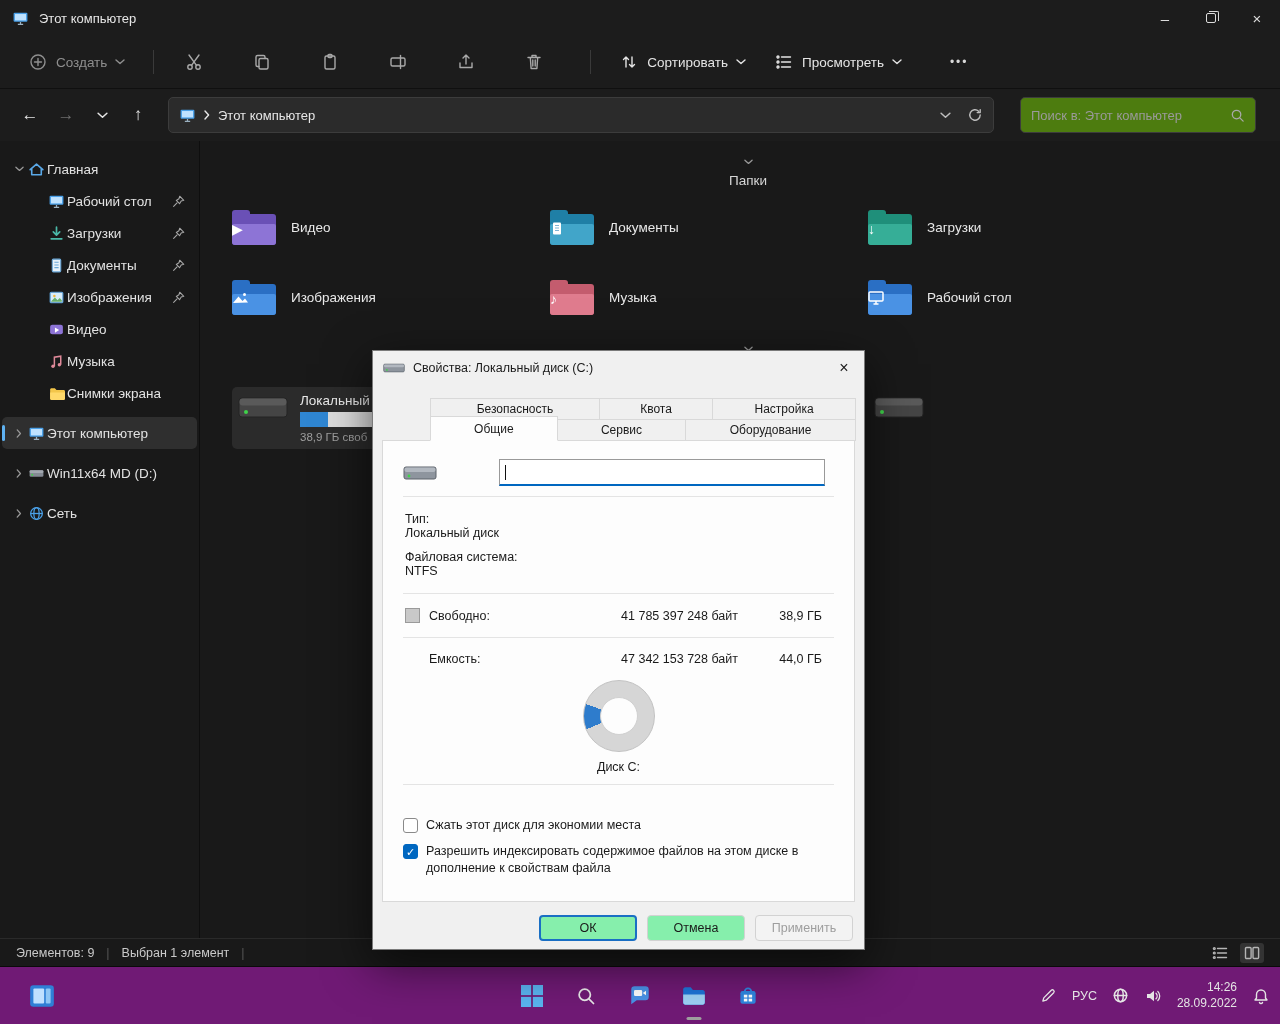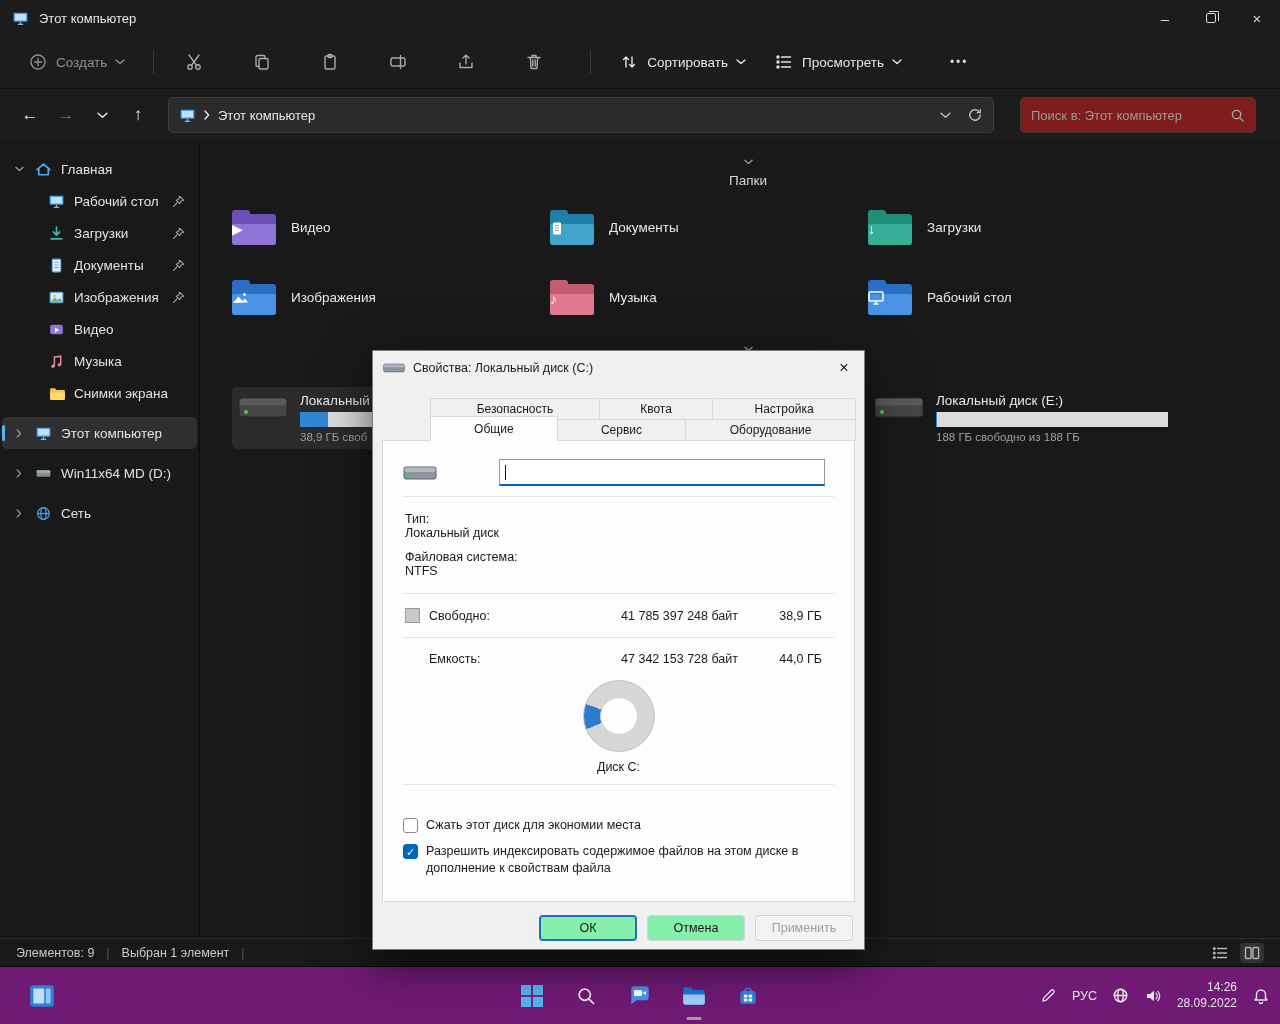--- a/index.html
+++ b/index.html
@@ -25,28 +25,28 @@
   .tb-more { color:#d8d8d8; font-size:12px; letter-spacing:2px; padding:8px 12px; margin-left:18px; }
   .stroke-ic { fill:none; stroke:currentColor; stroke-width:1.4; stroke-linecap:round; stroke-linejoin:round; }
   .chev { fill:none; stroke:currentColor; stroke-width:1.4; stroke-linecap:round; stroke-linejoin:round; }
 
   .navrow { height:52px; flex:none; background:#1c1c1c; display:flex; align-items:center; padding:0 14px; gap:4px; }
   .nav-btn { width:32px; height:32px; display:flex; align-items:center; justify-content:center; font-size:17px; color:#e4e4e4; border-radius:5px; }
   .nav-dim { color:#6d6d6d; }
   .addressbar { flex:none; width:826px; height:36px; margin-left:10px; background:#2b2b2b; border:1px solid #3c3c3c; border-radius:5px; display:flex; align-items:center; padding:0 10px; gap:8px; }
   .addr-text { font-size:13px; color:#e6e6e6; }
   .addr-right { margin-left:auto; display:flex; align-items:center; gap:16px; color:#bdbdbd; }
-  .searchbox { margin-left:22px; width:236px; height:36px; background:#7f1d1d; border:1px solid #3c3c3c; border-radius:5px; display:flex; align-items:center; padding:0 10px; }
+  .searchbox { margin-left:22px; width:236px; height:36px; background:#4d7c0f; border:1px solid #3c3c3c; border-radius:5px; display:flex; align-items:center; padding:0 10px; }
   .searchbox input { flex:1; background:transparent; border:none; outline:none; color:#cfcfcf; font-size:13px; font-family:inherit; }
   .searchbox input::placeholder { color:#9a9a9a; }
   .search-ic { color:#a8a8a8; flex:none; }
 
   .main { flex:1; display:flex; min-height:0; }
   .sidebar { width:200px; flex:none; border-right:1px solid #0e0e0e; padding-top:12px; }
-  .side-item { position:relative; display:flex; align-items:center; height:32px; padding-left:10px; gap:9px; font-size:13.5px; color:#e2e2e2; border-radius:5px; margin:0 2px; }
+  .side-item { position:relative; display:flex; align-items:center; height:32px; padding-left:10px; gap:2px; font-size:13.5px; color:#e2e2e2; border-radius:5px; margin:0 2px; }
   .side-item .side-chev { width:14px; flex:none; color:#9a9a9a; display:flex; justify-content:center; }
   .side-item.lvl2 { padding-left:46px; }
   .side-item.selected { background:#2f2f2f; }
   .side-item.selected::before { content:""; position:absolute; left:0; top:8px; width:3px; height:16px; border-radius:2px; background:#5fb2f2; }
   .side-item.gap-top { margin-top:8px; }
   .pin { margin-left:auto; margin-right:12px; flex:none; }
   .icon16 { width:17px; height:17px; flex:none; }
 
   .content { flex:1; padding:14px 0 0 14px; position:relative; }
   .sec-header { display:flex; align-items:center; gap:8px; color:#d6d6d6; font-size:13.5px; margin:4px 0 12px 2px;flex-direction:column; }
@@ -486,27 +486,20 @@
               <span class="drive-free">38,9 ГБ своб</span>
             </div>
           </div>
           <div></div>
           <div class="drive-tile">
             <svg width="50" height="30" viewBox="0 0 50 30">
                 <rect x="1" y="5" width="48" height="19" rx="3" fill="#454545" stroke="#242424"></rect>
                 <rect x="1.6" y="5.6" width="46.8" height="7" rx="3" fill="#5a5a5a"></rect>
                 <circle cx="8" cy="19" r="2" fill="#3fd34a"></circle>
               </svg>
-            <div class="drive-info">
-              <span class="drive-name">Локальный диск (E:)</span>
-              <div class="pbar">
-                  <div class="fill" style="width:0.5%"></div>
-                </div>
-              <span class="drive-free">188 ГБ свободно из 188 ГБ</span>
-            </div>
           </div>
         </div>
       </div>
     </div>
 
     <div class="statusbar">
       <span>Элементов: 9</span>
       <span class="sb-sep">|</span>
       <span>Выбран 1 элемент</span>
       <span class="sb-sep">|</span>

